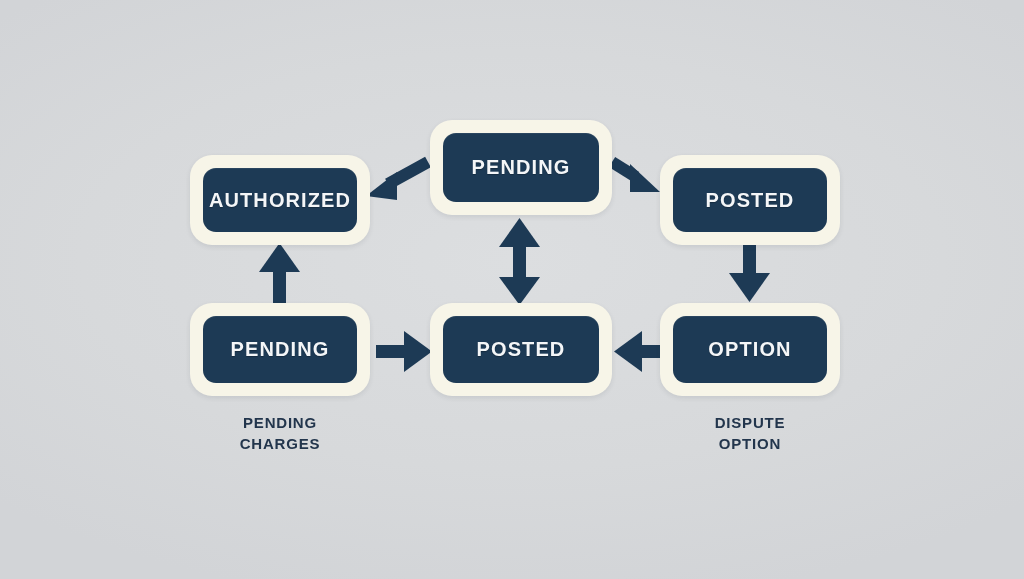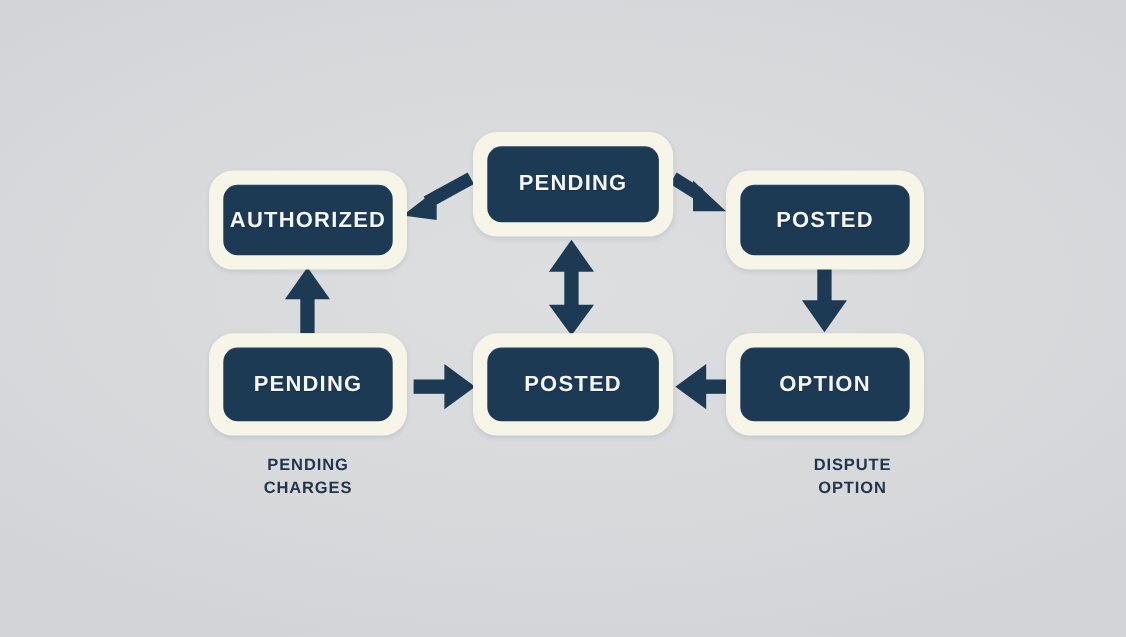--- a/index.html
+++ b/index.html
@@ -149,16 +149,16 @@
 
   <div class="node" style="left:660px; top:303px; width:180px; height:93px;">
     <div class="node-inner">
       <span class="node-label">OPTION</span>
     </div>
   </div>
 
   <div class="caption" style="left:190px; top:412px; width:180px;">PENDING
 CHARGES</div>
 
-  <div class="caption" style="left:685px; top:412px; width:180px;">DISPUTE
+  <div class="caption" style="left:660px; top:412px; width:180px;">DISPUTE
 OPTION</div>
 
 </div>
 
 </body></html>

